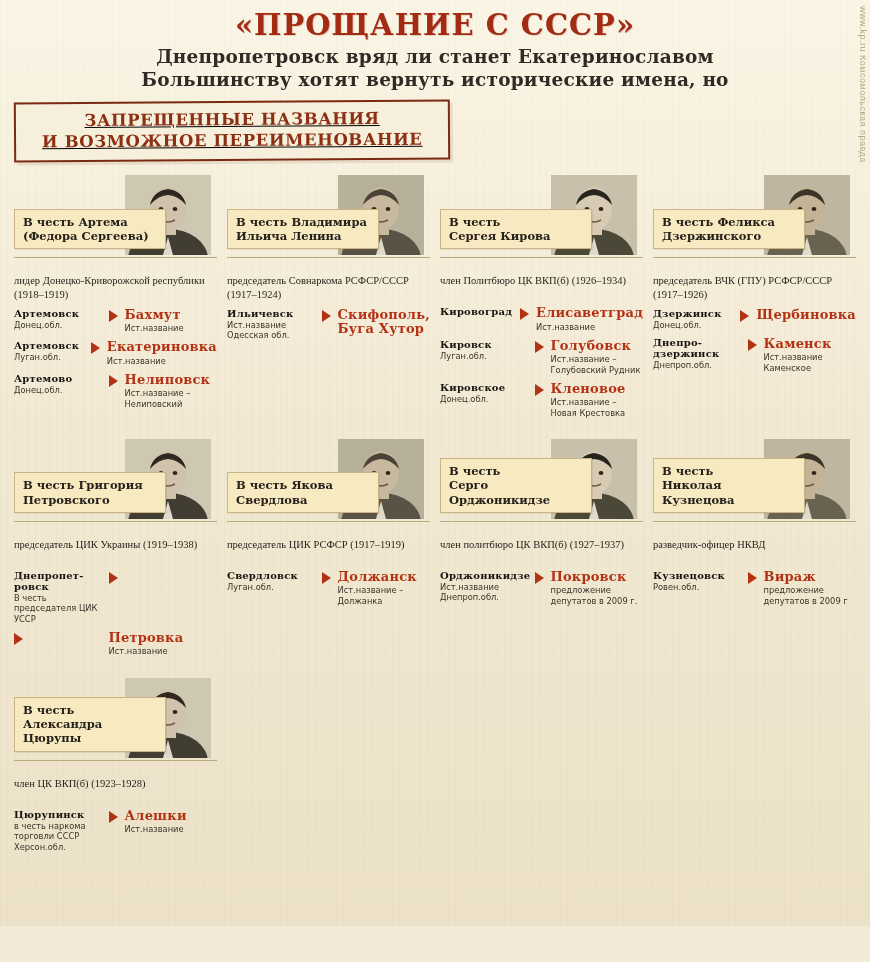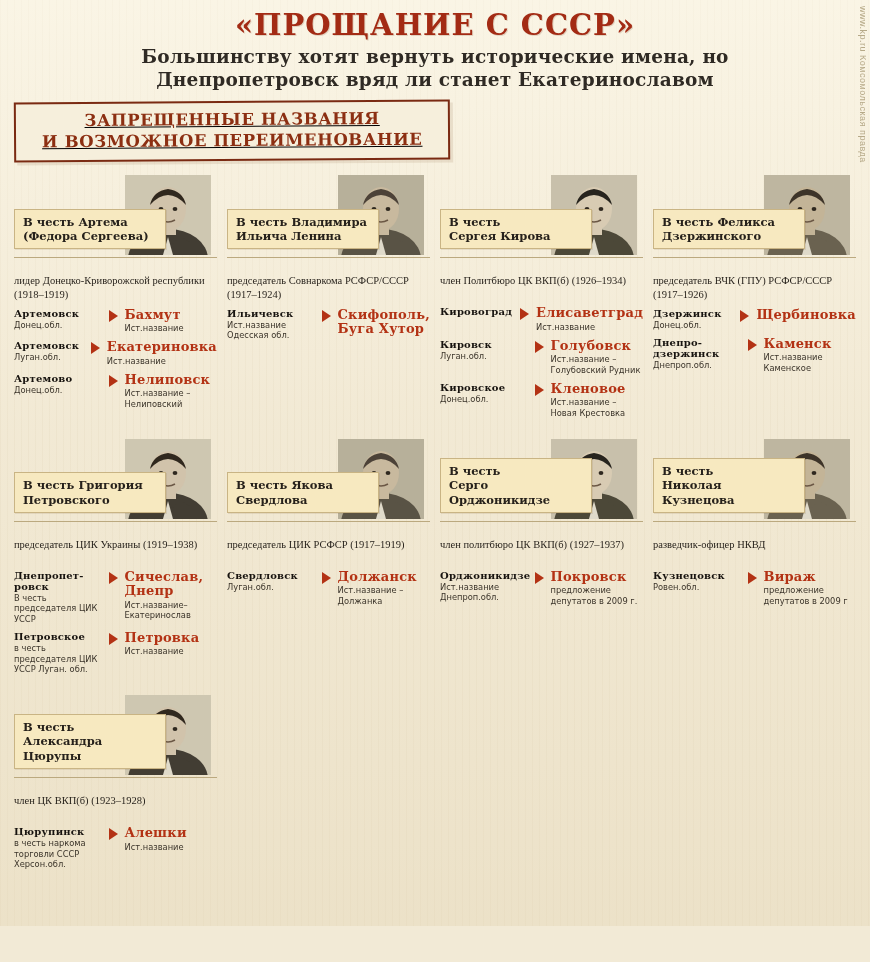--- a/index.html
+++ b/index.html
@@ -178,22 +178,22 @@
 </style>
 </head>
 <body>
 
 <div class="page">
 
   <div class="watermark">www.kp.ru  Комсомольская правда</div>
 
   <div class="title">«ПРОЩАНИЕ С СССР»</div>
   <div class="subtitle">
+    <div>Днепропетровск вряд ли станет Екатеринославом</div>
     <div>Большинству хотят вернуть исторические имена, но</div>
-    <div>Днепропетровск вряд ли станет Екатеринославом</div>
   </div>
 
   <div class="banner-wrap">
     <div class="banner">
       <div>ЗАПРЕЩЕННЫЕ НАЗВАНИЯ</div>
       <div>И ВОЗМОЖНОЕ ПЕРЕИМЕНОВАНИЕ</div>
     </div>
   </div>
 
   <div class="grid" id="grid">
@@ -423,30 +423,22 @@
           </div>
         </div>
         <div class="role">председатель ЦИК Украины (1919–1938)</div>
         <div class="rows">
           <div class="row">
             <div>
               <div class="old-name">Днепропет-ровск</div>
               <div class="note">В честь председателя ЦИК УССР</div>
             </div>
             <div class="arrow"></div>
-            <div>
-              <div class="new-name">Сичеслав, Днепр</div>
-              <div class="note">Ист.название– Екатеринослав</div>
-            </div>
-          </div>
-          <div class="row">
-            <div>
-              <div class="old-name">Петровское</div>
-              <div class="note">в честь председателя ЦИК УССР Луган. обл.</div>
-            </div>
+          </div>
+          <div class="row">
             <div class="arrow"></div>
             <div>
               <div class="new-name">Петровка</div>
               <div class="note">Ист.название</div>
             </div>
           </div>
         </div>
       </div>
       <div class="card">
         <div class="card-head">

